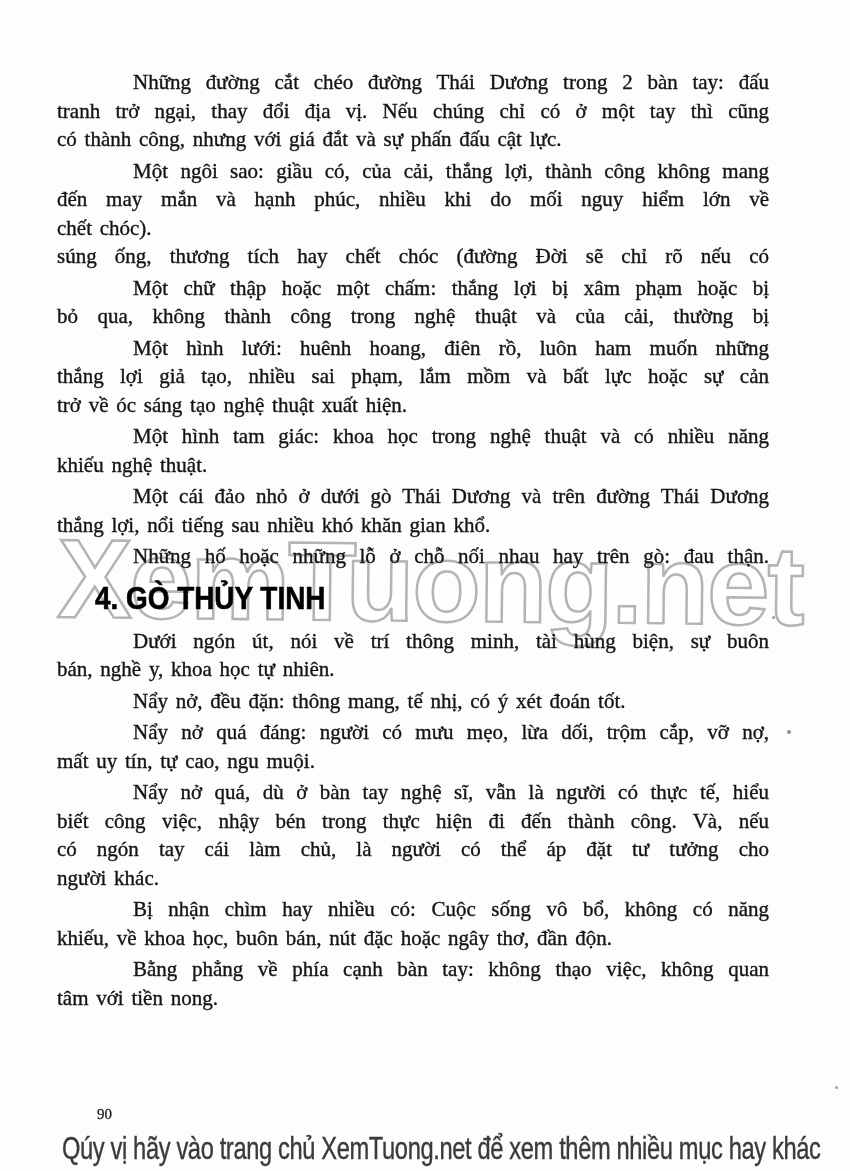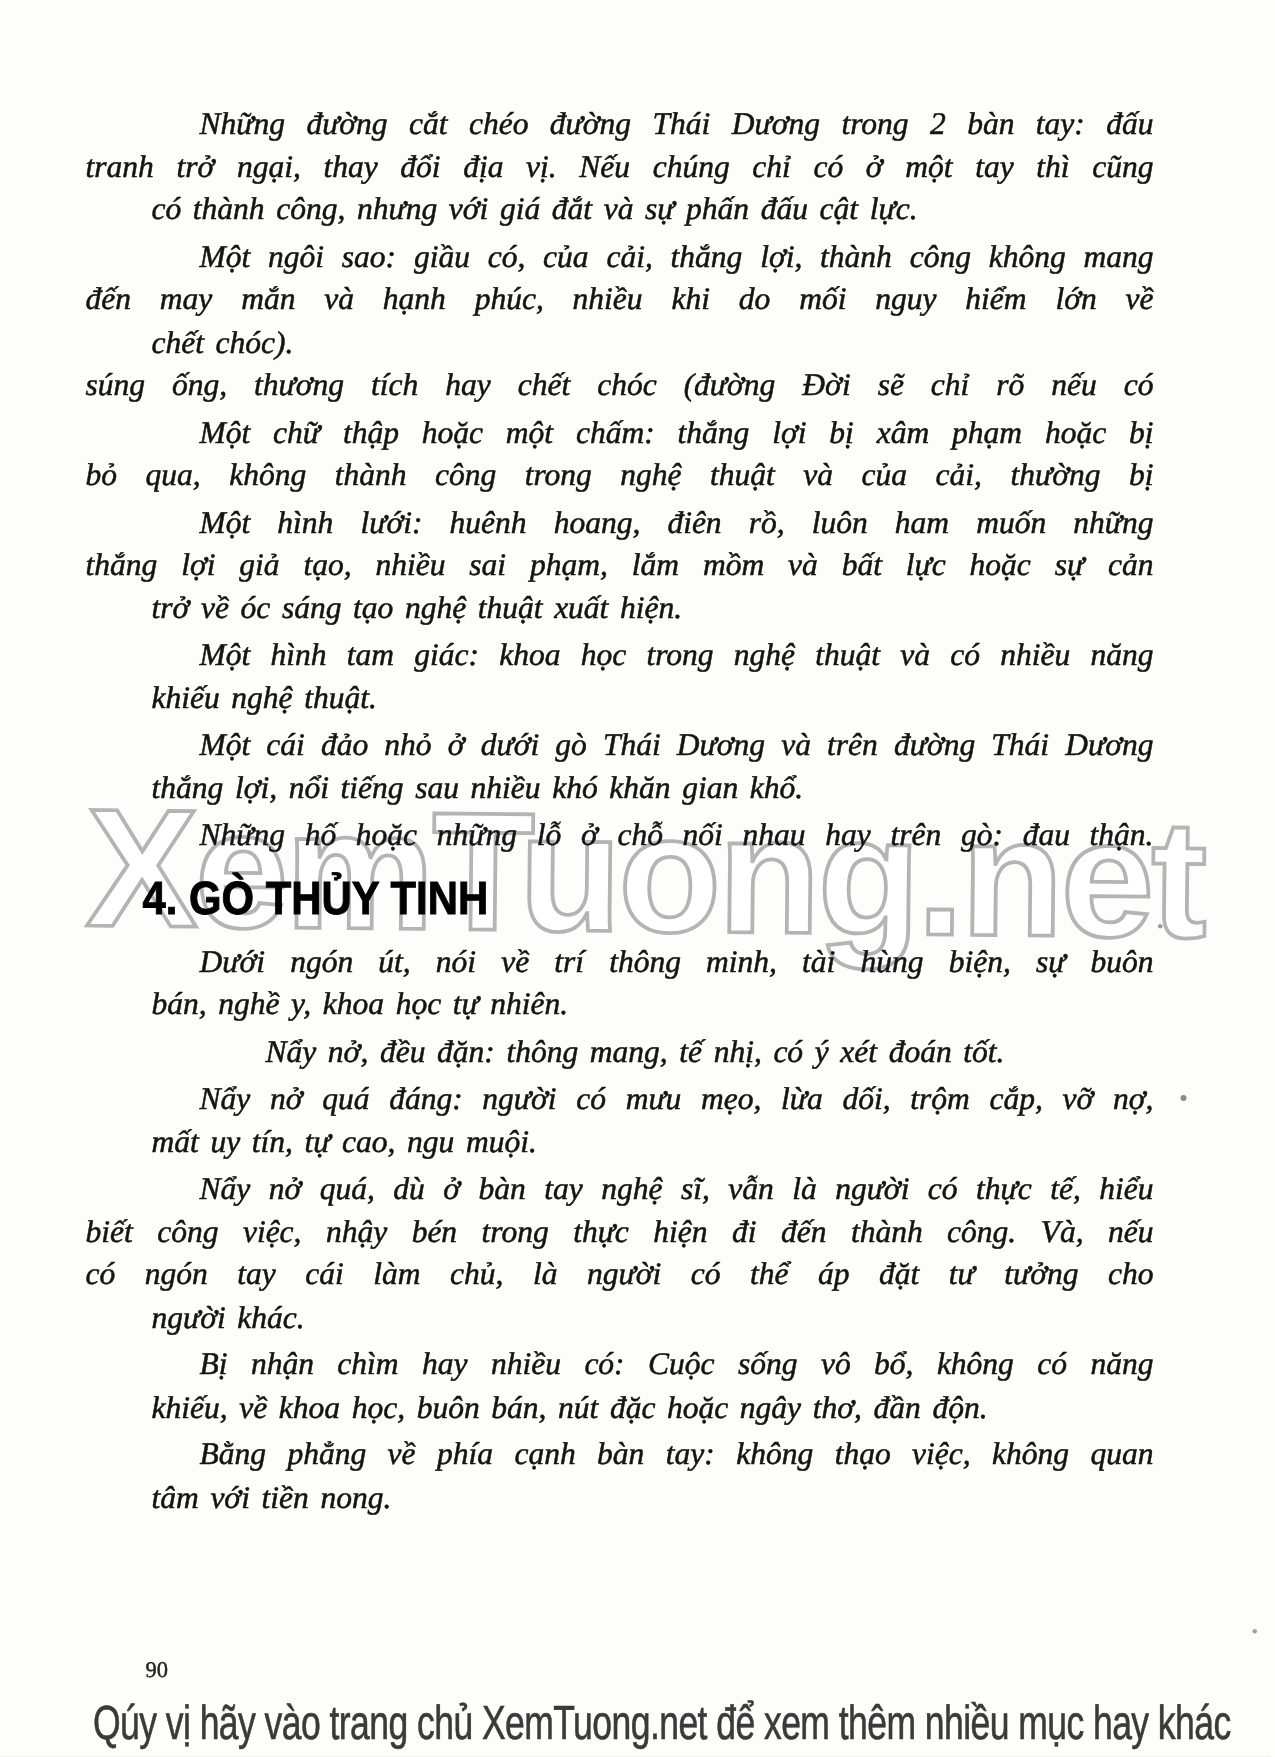--- a/index.html
+++ b/index.html
@@ -32,22 +32,22 @@
     left:57px; top:68px;
     width:712px;
     z-index:2;
     font-size:21px;
     line-height:28.5px;
     color:#141414;
     -webkit-text-stroke:0.35px #141414;
   }
   .para { margin:0; }
   .para + .para { margin-top:3px; }
-  .line { text-align:justify; text-align-last:justify; word-spacing:2.5px;font-style:italic; }
-  .line.no-fill { text-align-last:left;margin-left:44px; }
+  .line { text-align:justify; text-align-last:justify; word-spacing:2.5px; }
+  .line.no-fill { text-align-last:left; }
   .para .line:first-child { text-indent:76px; }
   .heading {
     margin:11px 0 11px 38px;
     font-family:"Liberation Sans","DejaVu Sans",sans-serif;
     font-weight:700;
     font-size:31px;
     line-height:34px;
     color:#000;
     -webkit-text-stroke:0.6px #000;
     transform:scaleX(0.9);

